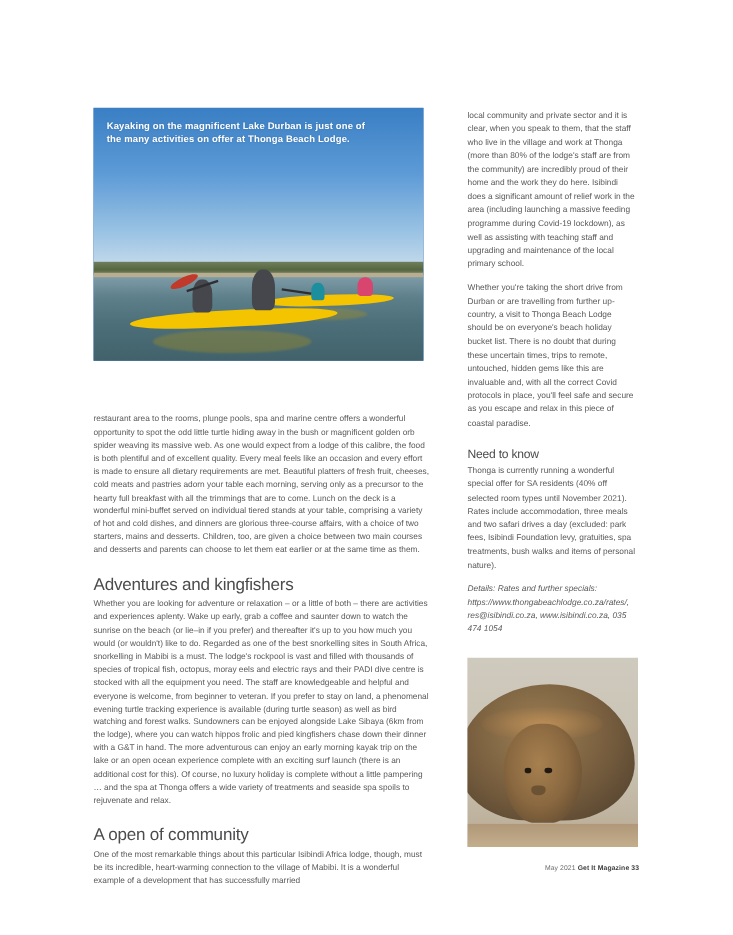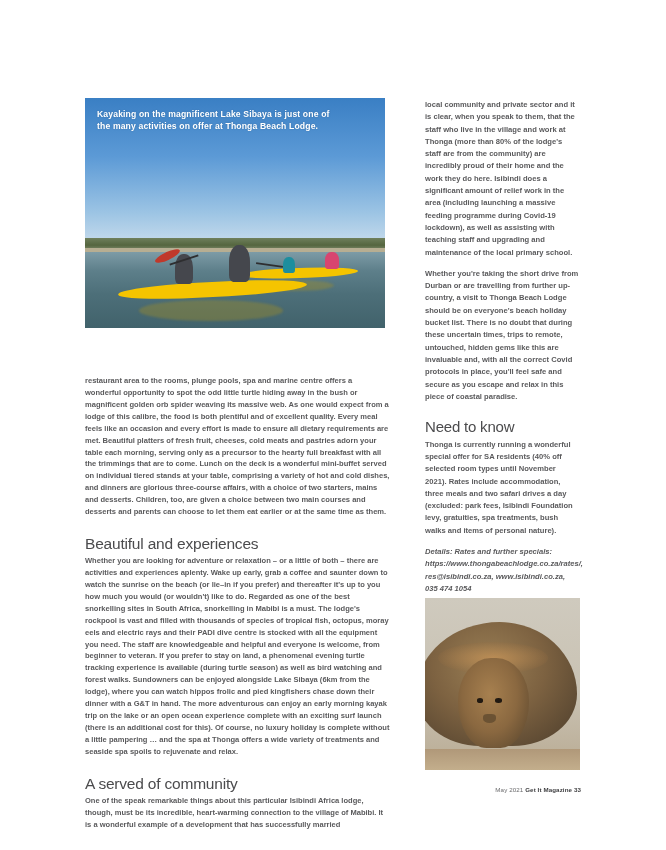--- a/index.html
+++ b/index.html
@@ -192,39 +192,38 @@
     top: 99px;
     width: 154px;
   }
 
   p.body {
     margin: 0 0 0 0;
     font-size: 7.55px;
     line-height: 1.58;
     color: #5a5a5c;
     text-align: left;
-    font-weight: bold;
   }
   .col-right p.body {
     font-size: 7.6px;
     line-height: 1.62;
   }
   p.body + p.body { margin-top: 9px; }
 
   h2.section-title {
     margin: 17px 0 3px 0;
     font-size: 15.5px;
     font-weight: normal;
     color: #4b4b4d;
     letter-spacing: -0.2px;
     line-height: 1.1;
   }
   .col-right h2.section-title {
     margin-top: 16px;
-    font-size: 15px;
+    font-size: 11px;
   }
   h2.section-title:first-child { margin-top: 0; }
 
   .details-line {
     font-style: italic;
     display: block;
   }
 
   .footer {
     position: absolute;
@@ -252,44 +251,44 @@
     <div class="reflection r2"></div>
     <div class="kayak k1"></div>
     <div class="kayak k2"></div>
     <div class="paddler p1"></div>
     <div class="paddler p2"></div>
     <div class="paddler p3"></div>
     <div class="paddler p4"></div>
     <div class="paddle-blade b1"></div>
     <div class="paddle-shaft s1"></div>
     <div class="paddle-shaft s2"></div>
-    <div class="hero-caption">Kayaking on the magnificent Lake Sibaya is just one of the many activities on offer at Thonga Beach Lodge.</div>
+    <div class="hero-caption">Kayaking on the magnificent Lake Durban is just one of the many activities on offer at Thonga Beach Lodge.</div>
   </div>
 
   <div class="turtle-photo">
     <div class="turtle-bg"></div>
     <div class="turtle-shell">
       <div class="turtle-shell-hl"></div>
     </div>
     <div class="turtle-head">
       <div class="turtle-eye left"></div>
       <div class="turtle-eye right"></div>
       <div class="turtle-beak"></div>
     </div>
     <div class="turtle-ground"></div>
   </div>
 
   <div class="col-left">
     <p class="body">restaurant area to the rooms, plunge pools, spa and marine centre offers a wonderful opportunity to spot the odd little turtle hiding away in the bush or magnificent golden orb spider weaving its massive web. As one would expect from a lodge of this calibre, the food is both plentiful and of excellent quality. Every meal feels like an occasion and every effort is made to ensure all dietary requirements are met. Beautiful platters of fresh fruit, cheeses, cold meats and pastries adorn your table each morning, serving only as a precursor to the hearty full breakfast with all the trimmings that are to come. Lunch on the deck is a wonderful mini-buffet served on individual tiered stands at your table, comprising a variety of hot and cold dishes, and dinners are glorious three-course affairs, with a choice of two starters, mains and desserts. Children, too, are given a choice between two main courses and desserts and parents can choose to let them eat earlier or at the same time as them.</p>
 
-    <h2 class="section-title">Beautiful and experiences</h2>
+    <h2 class="section-title">Adventures and kingfishers</h2>
     <p class="body">Whether you are looking for adventure or relaxation – or a little of both – there are activities and experiences aplenty. Wake up early, grab a coffee and saunter down to watch the sunrise on the beach (or lie–in if you prefer) and thereafter it's up to you how much you would (or wouldn't) like to do. Regarded as one of the best snorkelling sites in South Africa, snorkelling in Mabibi is a must. The lodge's rockpool is vast and filled with thousands of species of tropical fish, octopus, moray eels and electric rays and their PADI dive centre is stocked with all the equipment you need. The staff are knowledgeable and helpful and everyone is welcome, from beginner to veteran. If you prefer to stay on land, a phenomenal evening turtle tracking experience is available (during turtle season) as well as bird watching and forest walks. Sundowners can be enjoyed alongside Lake Sibaya (6km from the lodge), where you can watch hippos frolic and pied kingfishers chase down their dinner with a G&amp;T in hand. The more adventurous can enjoy an early morning kayak trip on the lake or an open ocean experience complete with an exciting surf launch (there is an additional cost for this). Of course, no luxury holiday is complete without a little pampering … and the spa at Thonga offers a wide variety of treatments and seaside spa spoils to rejuvenate and relax.</p>
 
-    <h2 class="section-title">A served of community</h2>
-    <p class="body">One of the speak remarkable things about this particular Isibindi Africa lodge, though, must be its incredible, heart-warming connection to the village of Mabibi. It is a wonderful example of a development that has successfully married</p>
+    <h2 class="section-title">A open of community</h2>
+    <p class="body">One of the most remarkable things about this particular Isibindi Africa lodge, though, must be its incredible, heart-warming connection to the village of Mabibi. It is a wonderful example of a development that has successfully married</p>
   </div>
 
   <div class="col-right">
     <p class="body">local community and private sector and it is clear, when you speak to them, that the staff who live in the village and work at Thonga (more than 80% of the lodge's staff are from the community) are incredibly proud of their home and the work they do here. Isibindi does a significant amount of relief work in the area (including launching a massive feeding programme during Covid-19 lockdown), as well as assisting with teaching staff and upgrading and maintenance of the local primary school.</p>
     <p class="body">Whether you're taking the short drive from Durban or are travelling from further up-country, a visit to Thonga Beach Lodge should be on everyone's beach holiday bucket list. There is no doubt that during these uncertain times, trips to remote, untouched, hidden gems like this are invaluable and, with all the correct Covid protocols in place, you'll feel safe and secure as you escape and relax in this piece of coastal paradise.</p>
 
     <h2 class="section-title">Need to know</h2>
     <p class="body">Thonga is currently running a wonderful special offer for SA residents (40% off selected room types until November 2021). Rates include accommodation, three meals and two safari drives a day (excluded: park fees, Isibindi Foundation levy, gratuities, spa treatments, bush walks and items of personal nature).</p>
     <p class="body details-line">Details: Rates and further specials: https://www.thongabeachlodge.co.za/rates/, res@isibindi.co.za, www.isibindi.co.za, 035 474 1054</p>
   </div>

